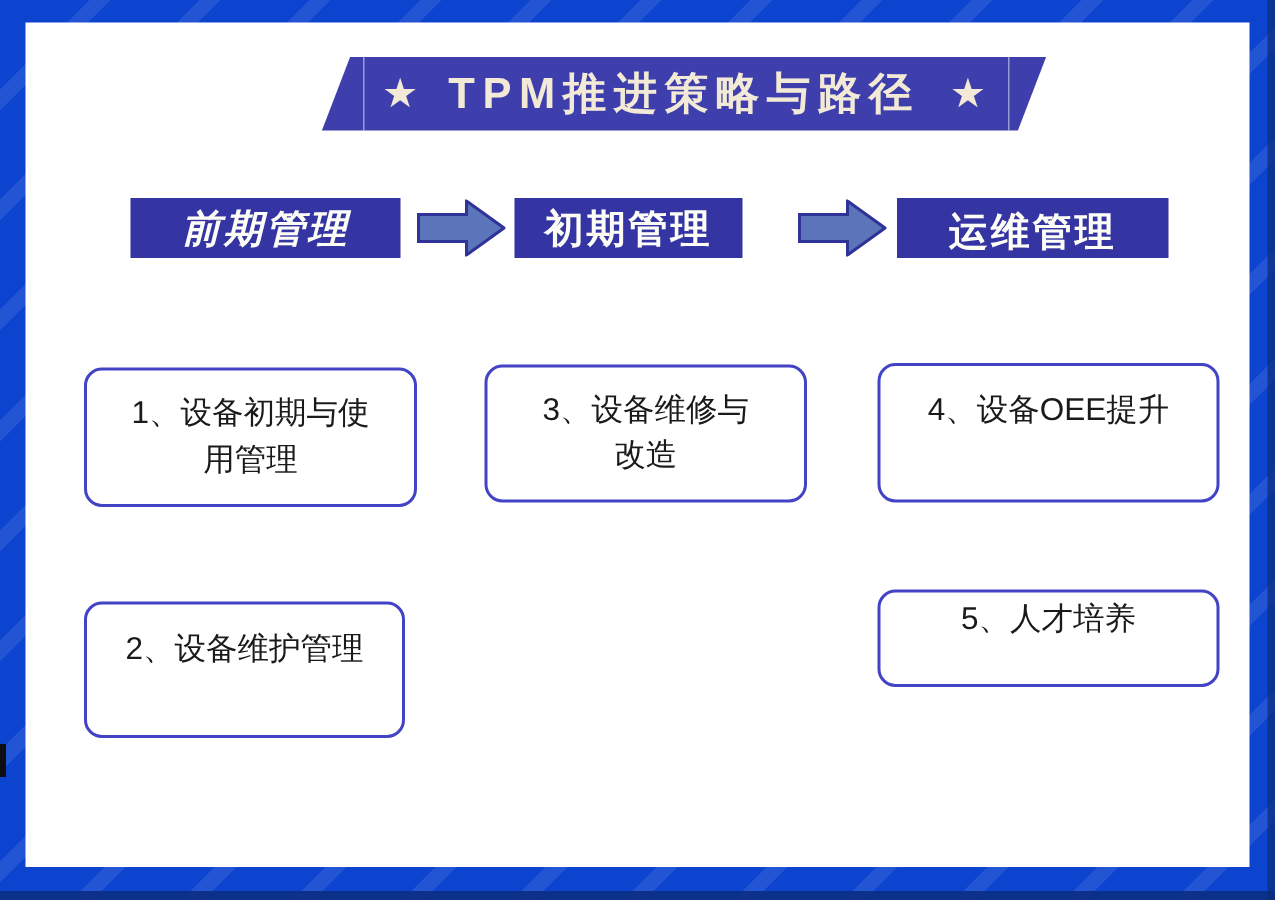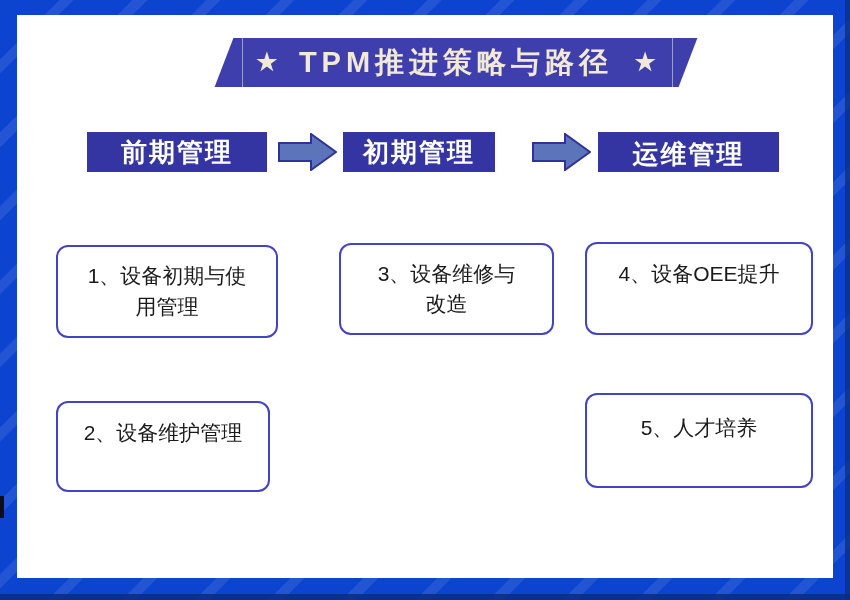--- a/index.html
+++ b/index.html
@@ -61,44 +61,44 @@
   
   .stage-box {
     position: absolute; top: 132px; height: 40px;
     background: #3434a2;
     display: flex; align-items: center; justify-content: center;
   }
   .stage-box .stage-label {
     color: #fdfdf7; font-size: 26px; font-weight: bold;
     letter-spacing: 2px; white-space: nowrap;
   }
-  .stage-a { left: 87px;  width: 180px; }
+  .stage-a { left: 87px;  width: 180px; font-style: italic; }
   .stage-b { left: 343px; width: 152px; }
   .stage-c { left: 598px; width: 181px; align-items: flex-end; }
   .flow-arrow { position: absolute; top: 133px; width: 59px; height: 38px; }
   .arrow-1 { left: 278px; }
   .arrow-2 { left: 532px; }
   
   .item-card {
     position: absolute;
     background: #ffffff;
     border: 2px solid #4343c6;
     border-radius: 12px;
     display: flex; align-items: center; justify-content: center;
     box-sizing: border-box;
   }
   .item-label {
     color: #1a1a1a; font-size: 21px; line-height: 1.45;
     text-align: center; white-space: pre-line;
   }
   .item-1 { left: 56px;  top: 245px; width: 222px; height: 93px; }
   .item-2 { left: 56px;  top: 401px; width: 214px; height: 91px; padding-bottom: 26px; }
-  .item-3 { left: 339px; top: 243px; width: 215px; height: 92px; justify-content: center; }
+  .item-3 { left: 323px; top: 243px; width: 215px; height: 92px; justify-content: center; }
   .item-4 { left: 585px; top: 242px; width: 228px; height: 93px; padding-bottom: 28px; }
-  .item-5 { left: 585px; top: 393px; width: 228px; height: 95px; padding-bottom: 24px; }
+  .item-5 { left: 585px; top: 393px; width: 228px; height: 65px; padding-bottom: 24px; }
 </style>
 </head>
 <body>
 
 <div class="stage">
 
   <div class="card"></div>
 
   <div class="banner">
     <div class="banner-inner">

